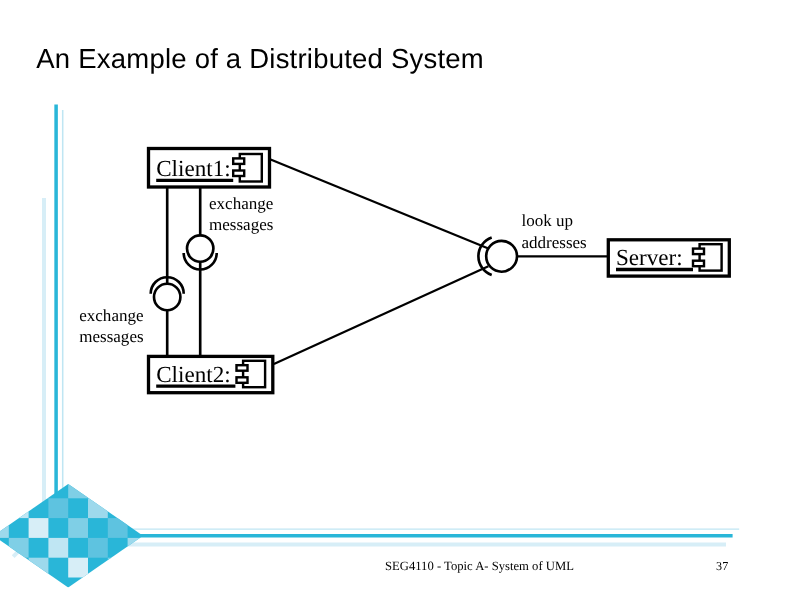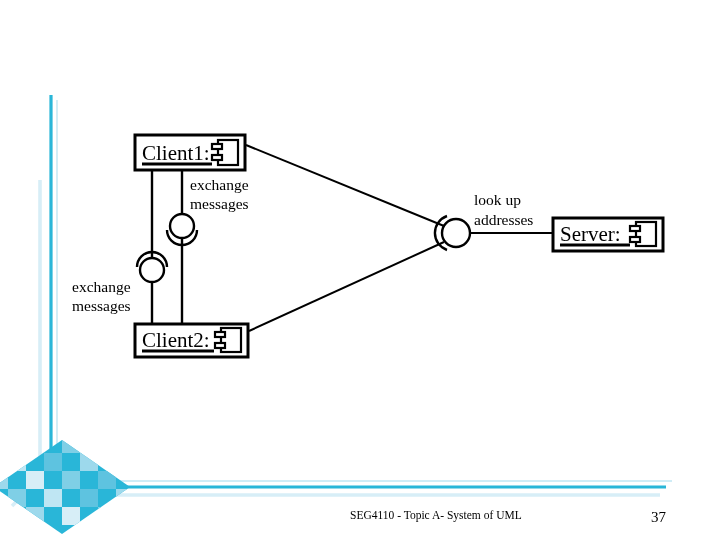--- a/index.html
+++ b/index.html
@@ -68,21 +68,21 @@
     font-family: "Liberation Serif", serif;
     font-size: 11.5px;
     color: #000000;
     white-space: nowrap;
   }
   #page-number {
     position: absolute;
     left: 651px;
     top: 509px;
     font-family: "Liberation Serif", serif;
-    font-size: 15px;
+    font-size: 11px;
     color: #000000;
   }
 </style>
 </head>
 <body>
 
 <div id="slide">
 
   <svg id="deco-art" viewBox="0 0 720 540" xmlns="http://www.w3.org/2000/svg">
     <defs>
@@ -120,20 +120,21 @@
       <rect x="44" y="489" width="18" height="18" fill="#bfe6f3"></rect>
       <rect x="80" y="489" width="18" height="18" fill="#5ec3e0"></rect>
       <rect x="116" y="489" width="18" height="18" fill="#9dd9ec"></rect>
       <rect x="-10" y="507" width="18" height="18" fill="#bfe6f3"></rect>
       <rect x="26" y="507" width="18" height="18" fill="#9dd9ec"></rect>
       <rect x="62" y="507" width="18" height="18" fill="#d7eef7"></rect>
       <rect x="98" y="507" width="18" height="18" fill="#7fcfe6"></rect>
     </g>
   </svg>
 
+  <div id="slide-title">An Example of a Distributed System</div>
 
   <svg id="diagram-svg" viewBox="0 0 720 540" xmlns="http://www.w3.org/2000/svg">
 
     <line x1="246" y1="145" x2="444" y2="226" stroke="#000" stroke-width="2"></line>
 
     <line x1="249" y1="331" x2="444" y2="242" stroke="#000" stroke-width="2"></line>
 
     <line x1="470" y1="233" x2="553" y2="233" stroke="#000" stroke-width="2"></line>
 
     <line x1="152" y1="170" x2="152" y2="258" stroke="#000" stroke-width="2.4"></line>

